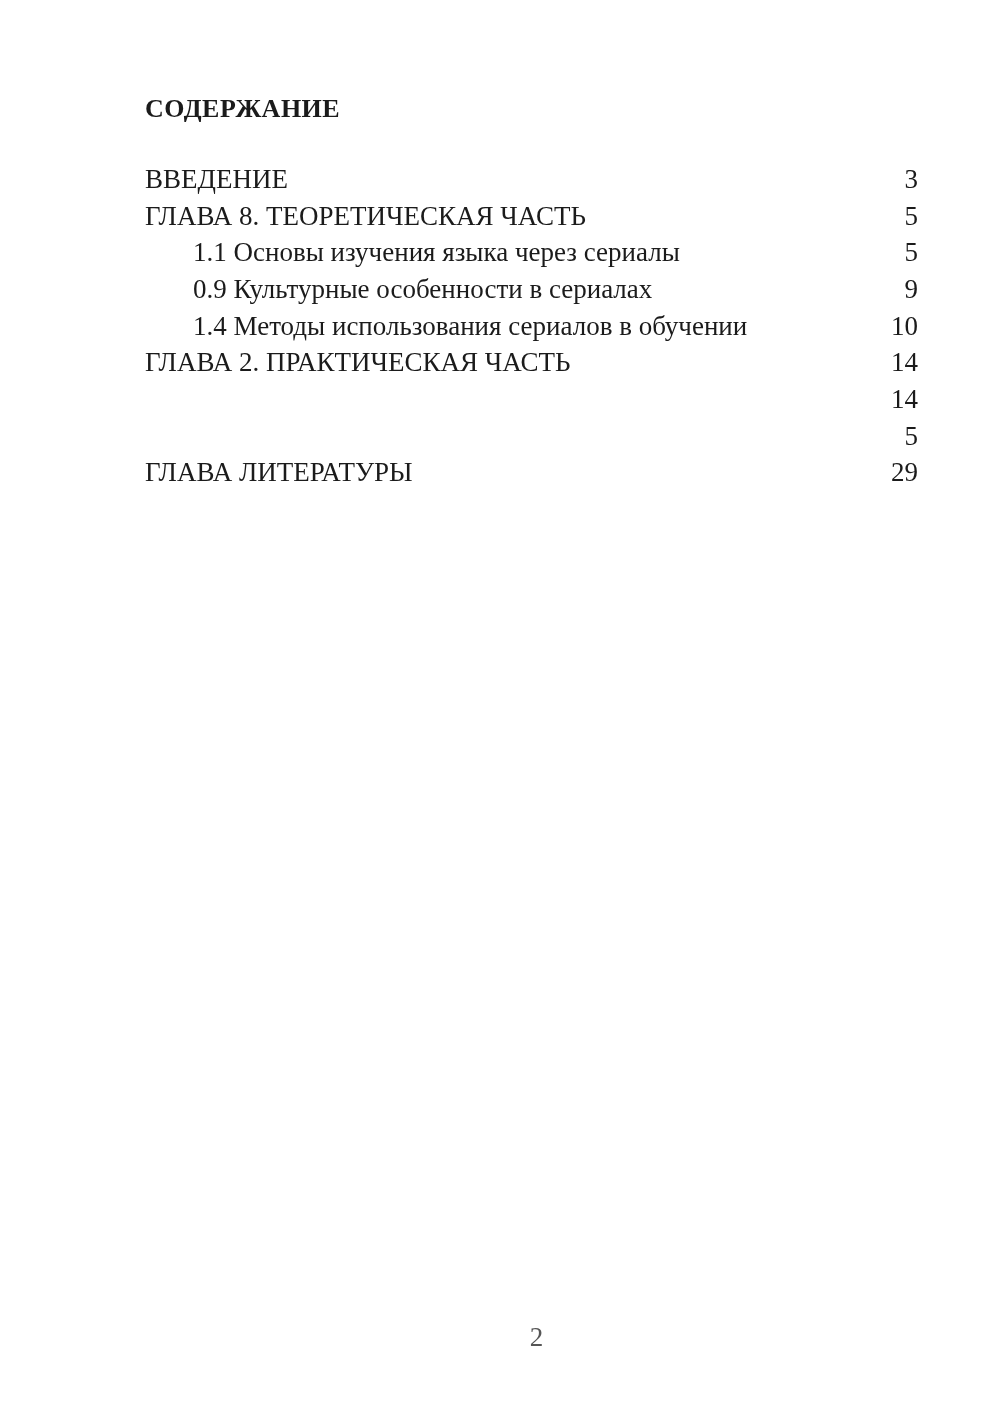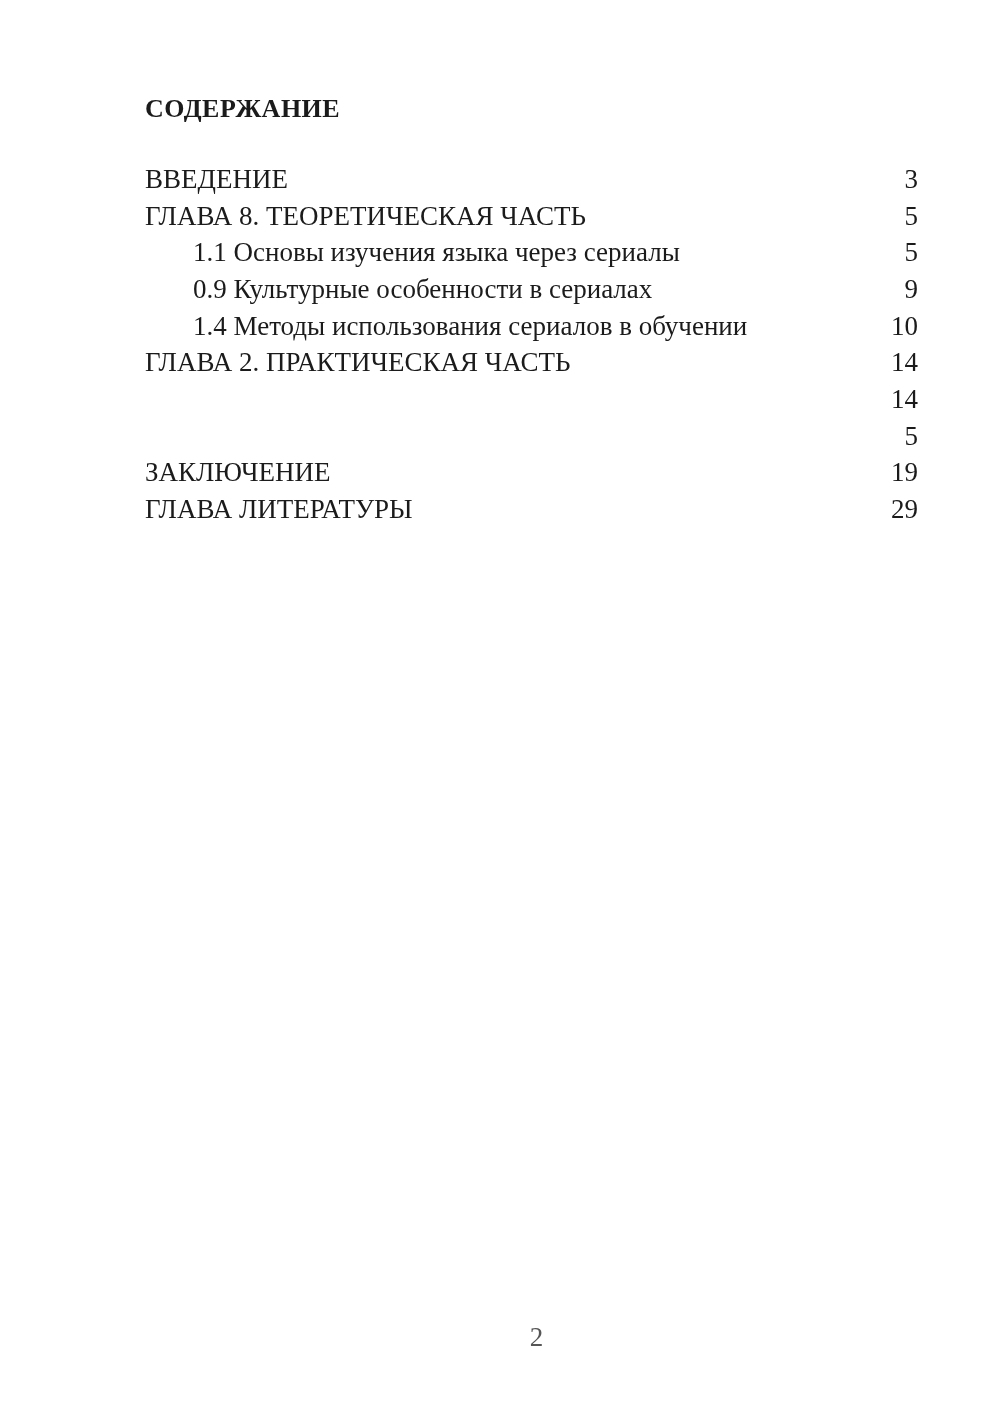--- a/index.html
+++ b/index.html
@@ -101,24 +101,20 @@
     </div>
 
     <div class="toc-row sub">
       <span class="toc-page">14</span>
     </div>
 
     <div class="toc-row sub">
       <span class="toc-page">5</span>
     </div>
 
-    <div class="toc-row">
-      <span class="toc-label">ЗАКЛЮЧЕНИЕ</span>
-      <span class="toc-page">19</span>
-    </div>
 
     <div class="toc-row">
       <span class="toc-label">ГЛАВА ЛИТЕРАТУРЫ</span>
       <span class="toc-page">29</span>
     </div>
 
   </div>
 </div>
 
 <div class="footer-page-number">2</div>

